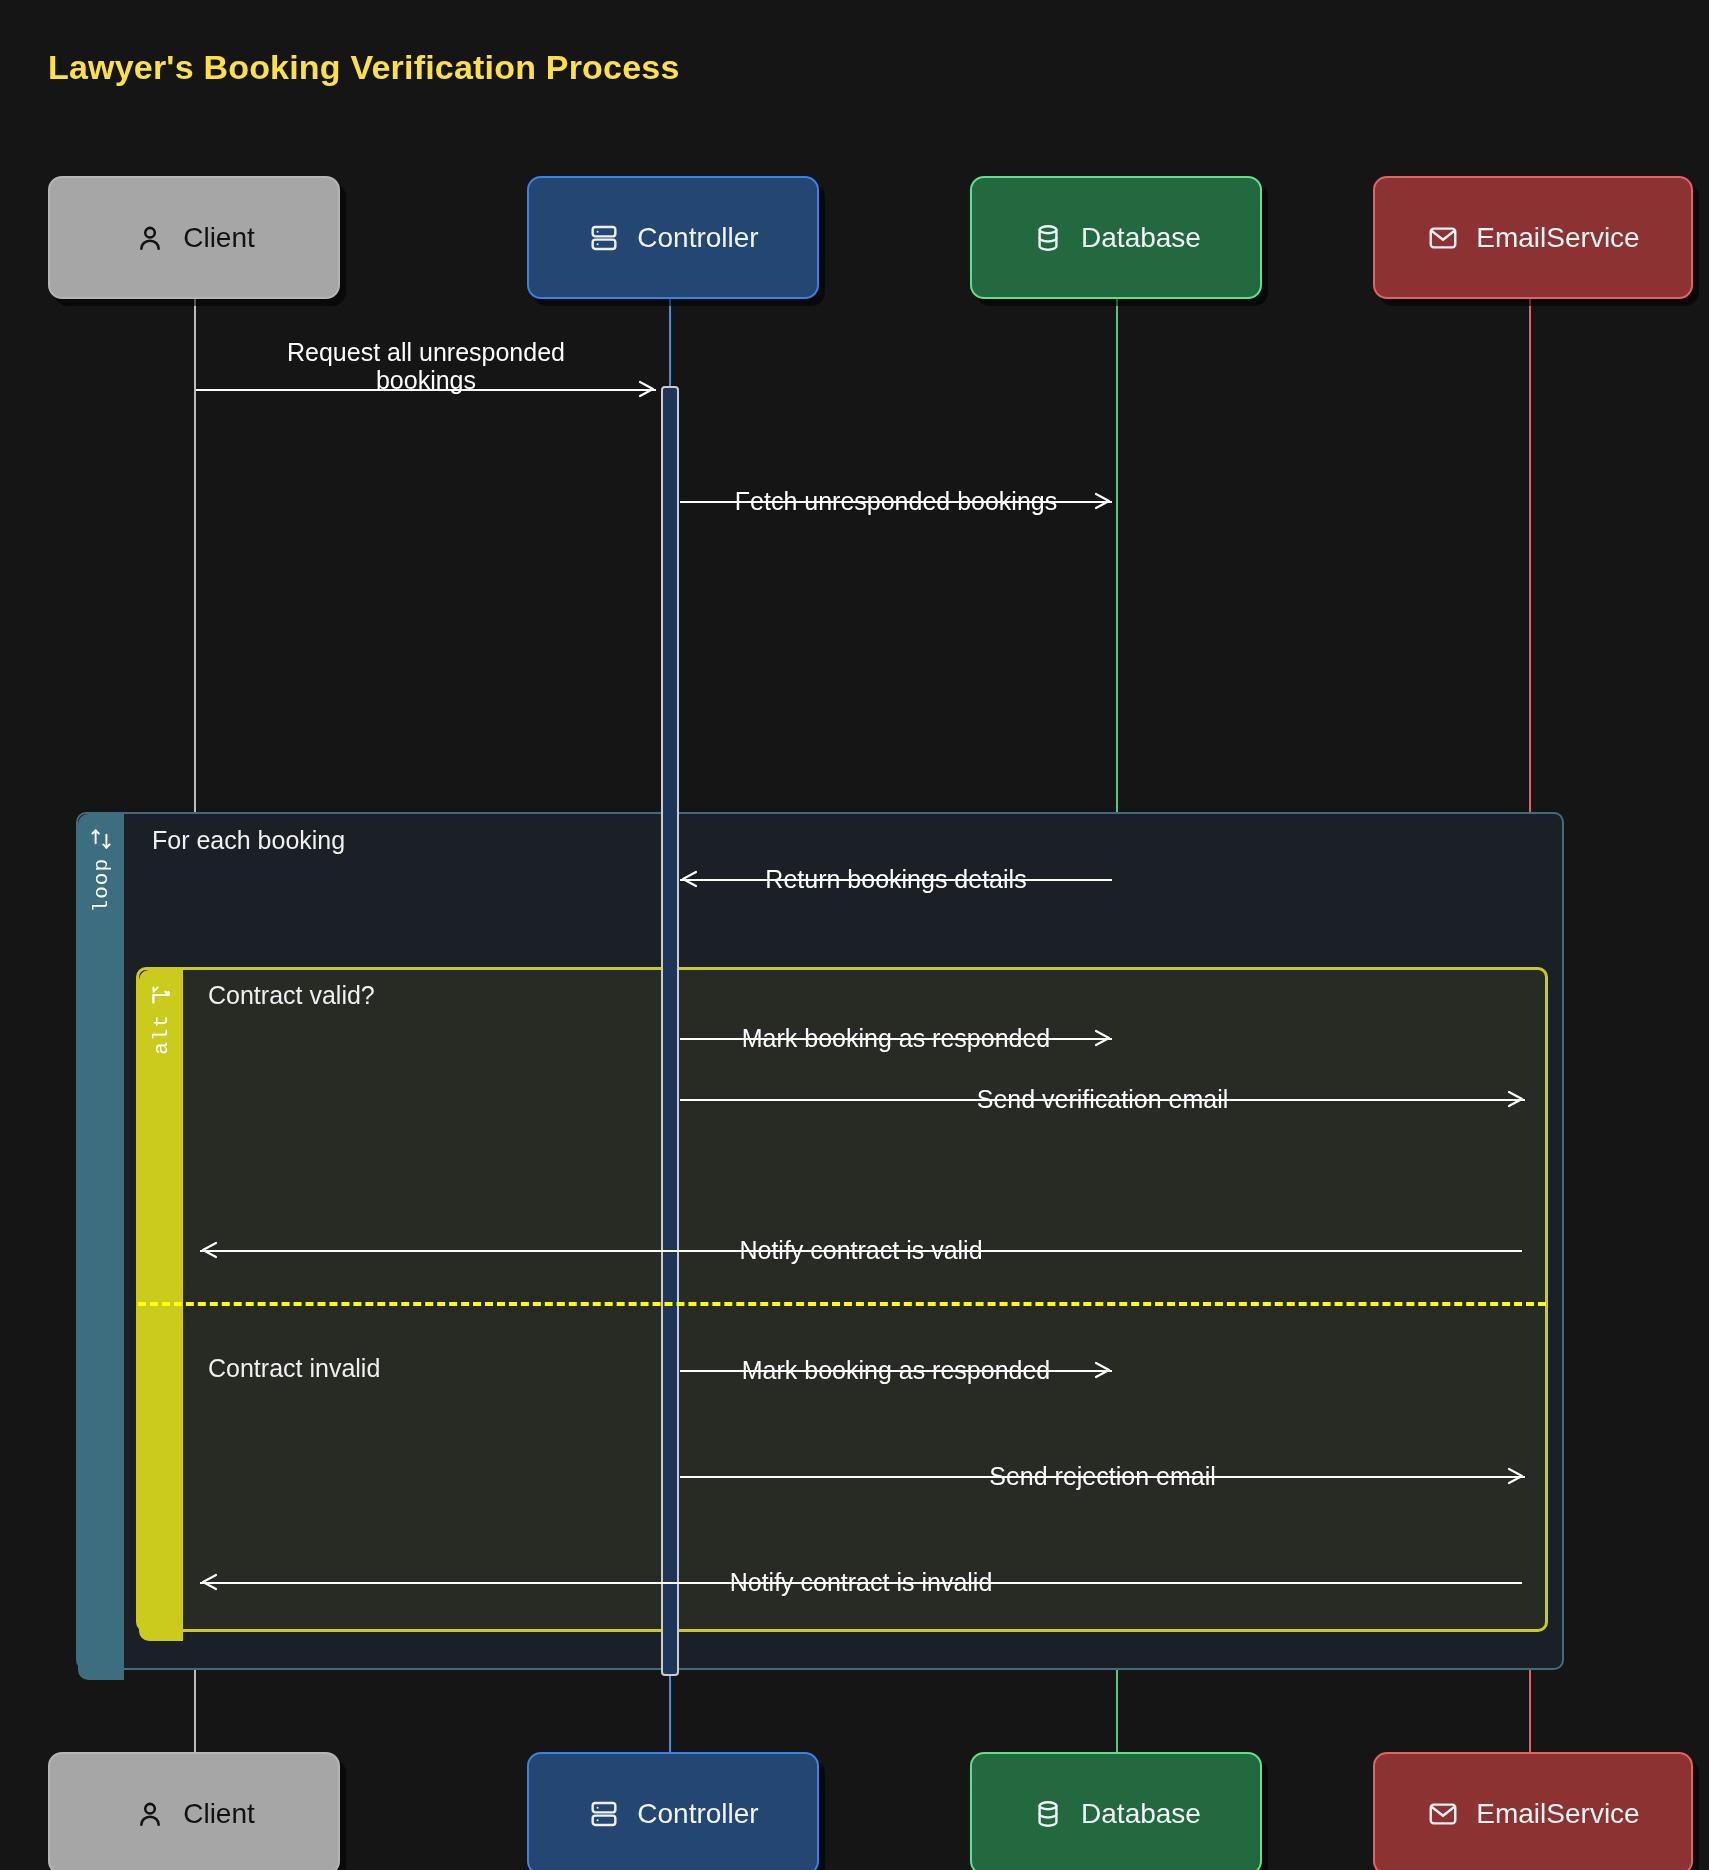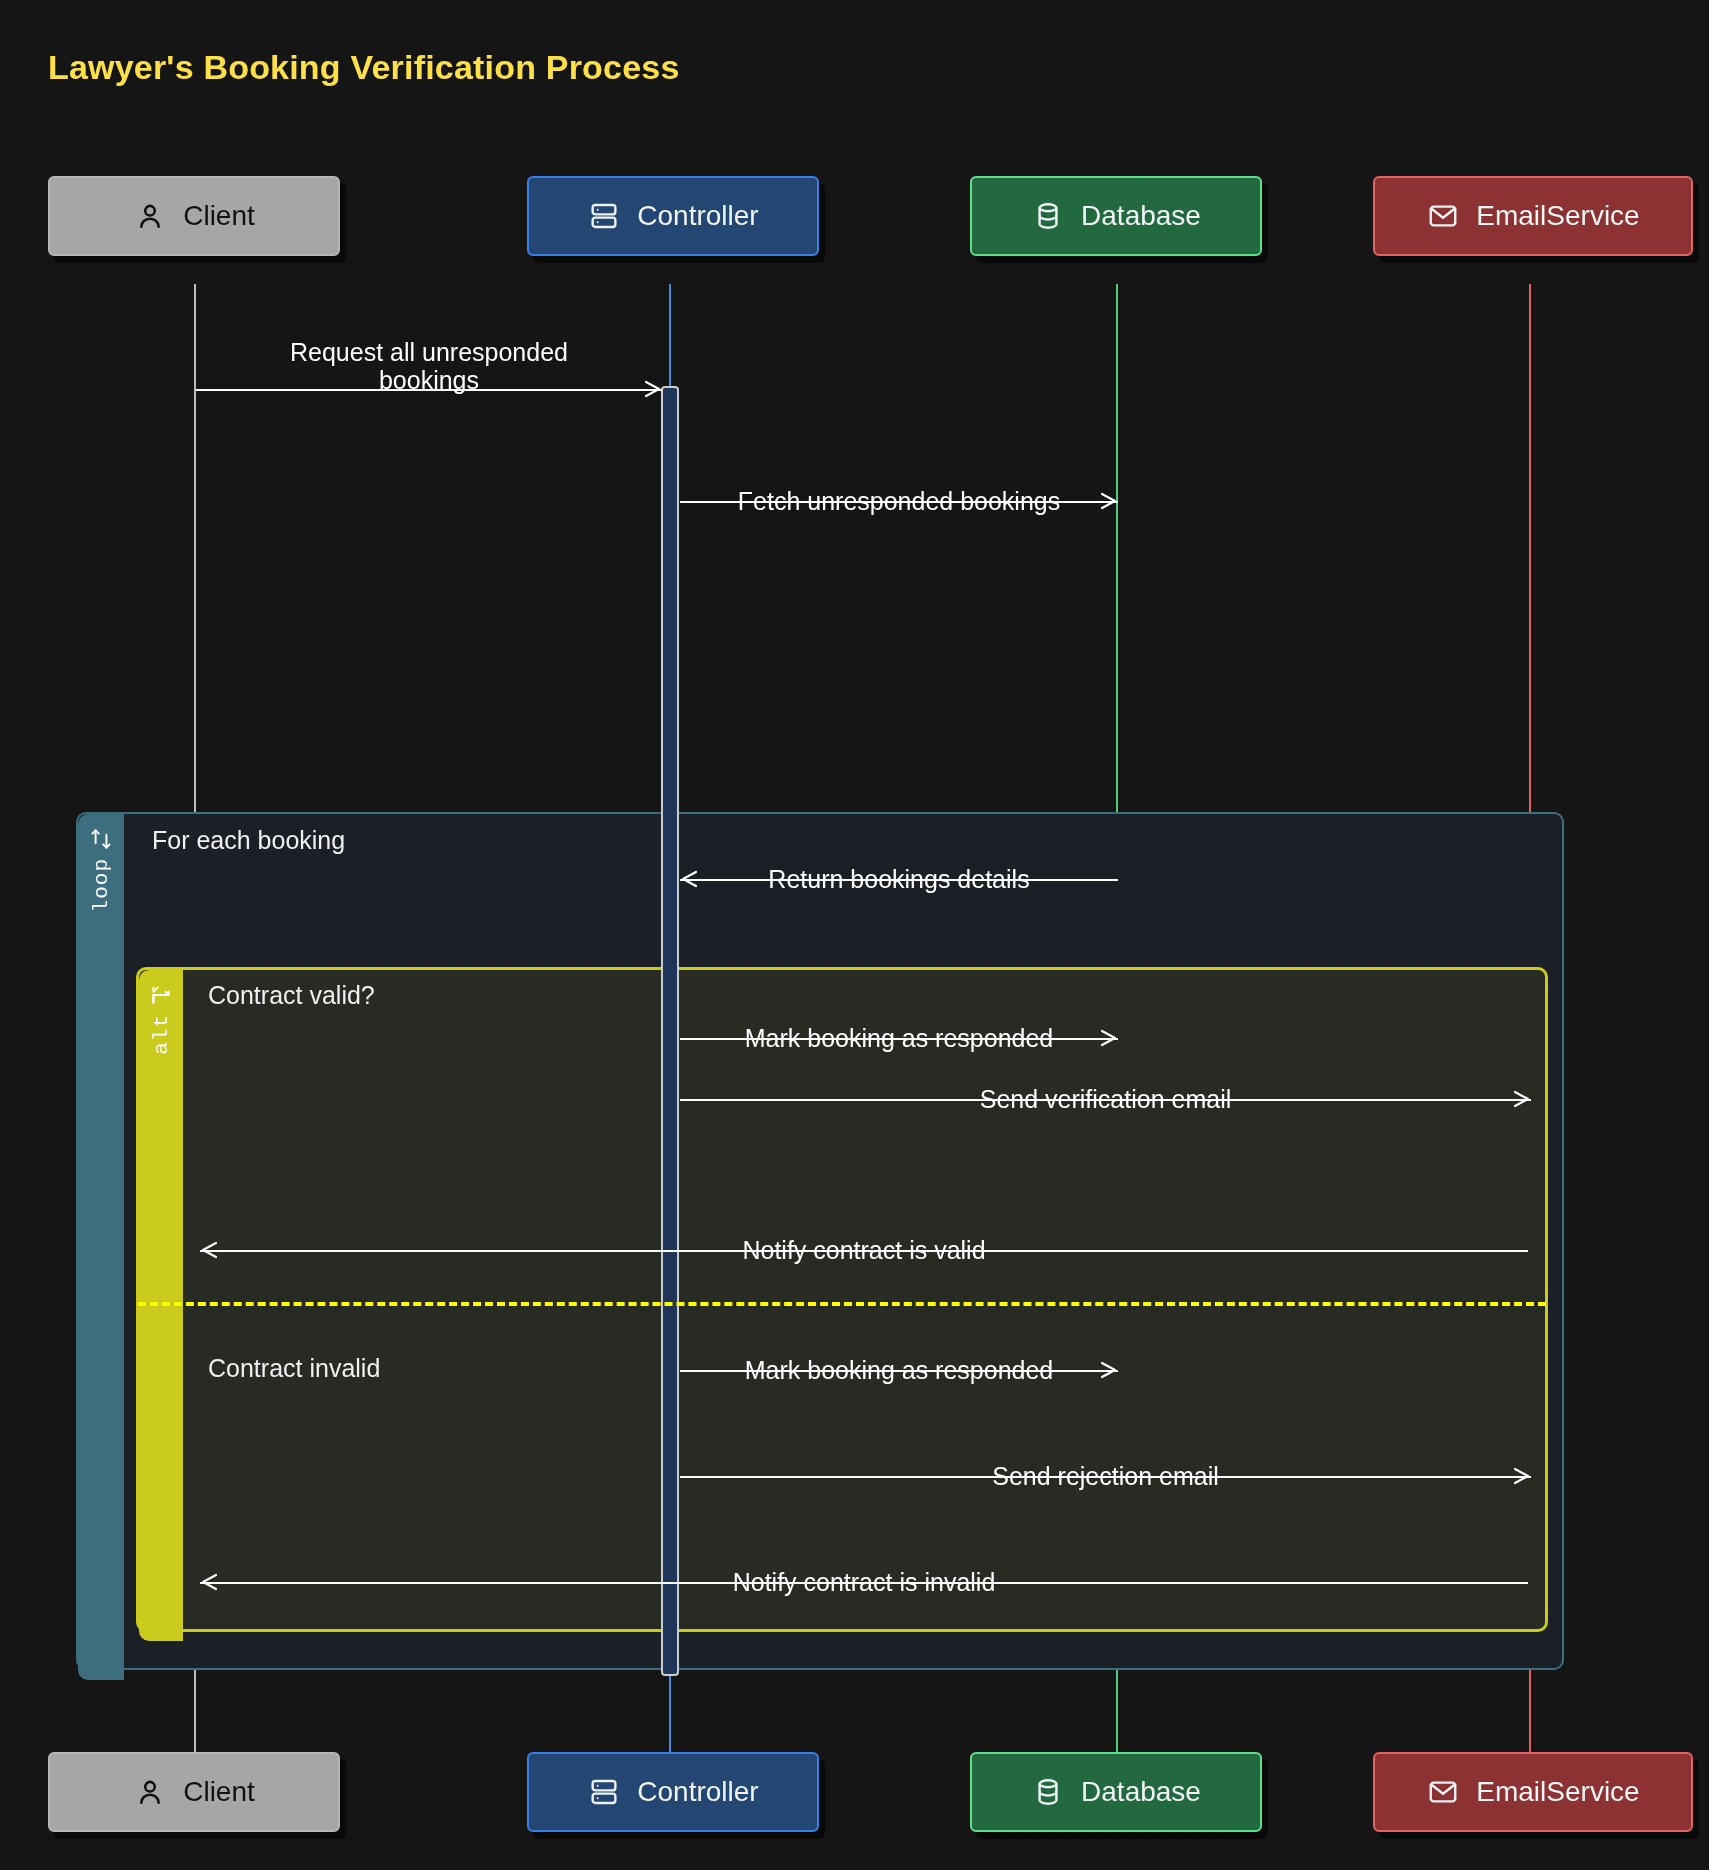--- a/index.html
+++ b/index.html
@@ -17,22 +17,22 @@
   #title{
     position:absolute;left:48px;top:48px;
     font-size:34px;font-weight:bold;color:#fde047;
     letter-spacing:.2px;white-space:nowrap;
   }
 
   
   .actor{
     position:absolute;
     box-sizing:border-box;
-    height:80px;
-    border-radius:6px;
+    height:123px;
+    border-radius:14px;
     display:flex;align-items:center;justify-content:center;
     gap:16px;
     font-size:28px;
     box-shadow:6px 7px 0 rgba(0,0,0,.55);
     z-index:6;
   }
   .actor .ico{display:flex;align-items:center;justify-content:center;width:34px;height:34px;}
   .actor .nm{white-space:nowrap;}
 
   
@@ -60,21 +60,21 @@
     writing-mode:vertical-rl;transform:rotate(180deg);
     font-family:"Liberation Mono","DejaVu Sans Mono",monospace;
     font-size:21px;letter-spacing:1px;color:#ffffff;
   }
   .frag-label{
     position:absolute;font-size:25px;color:#f0f0f0;white-space:nowrap;z-index:5;
   }
   .divider{position:absolute;height:0;border-top:4px dashed #ffff00;z-index:5;}
 
   
-  .msg{position:absolute;height:40px;z-index:5;padding-left:6px;}
+  .msg{position:absolute;height:40px;z-index:5;}
   .msg .line{
     position:absolute;left:0;right:0;top:50%;
     height:0;border-top:2px solid #ffffff;
   }
   .msg .cap{
     position:absolute;top:50%;left:50%;
     transform:translate(-50%,-50%);
     background:transparent;
     padding:0 10px;
     font-size:25px;color:#ffffff;white-space:nowrap;line-height:1.12;

